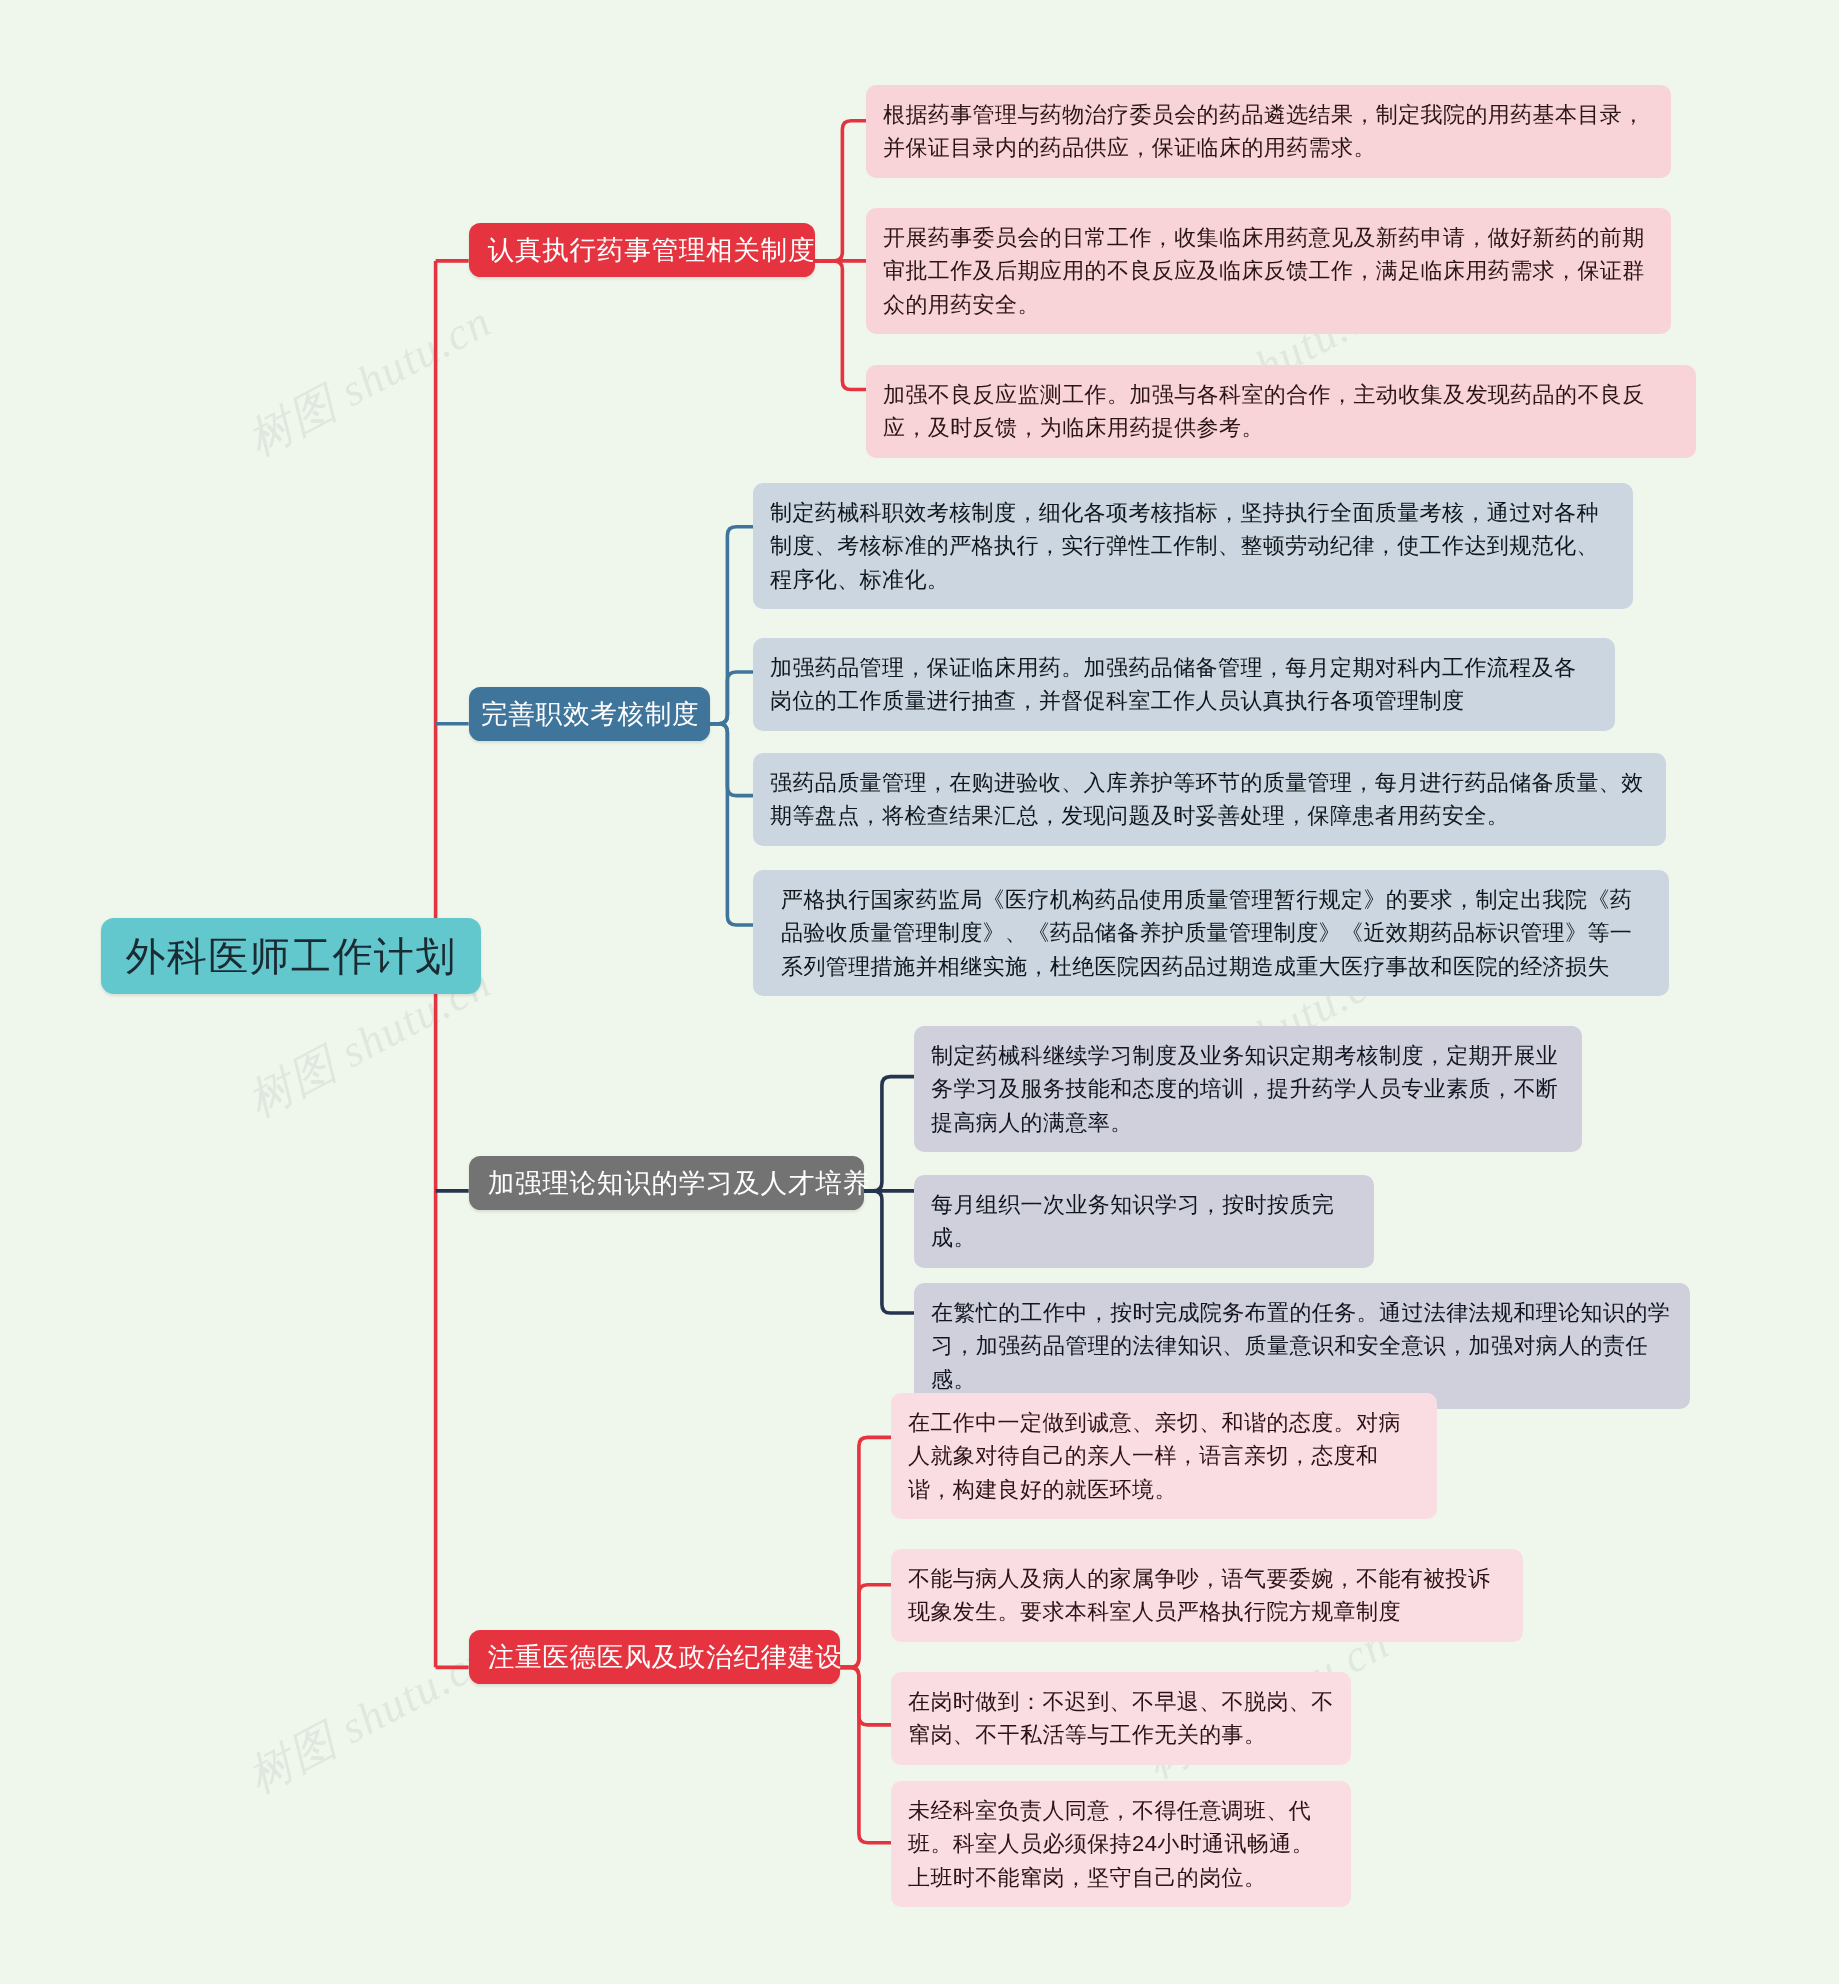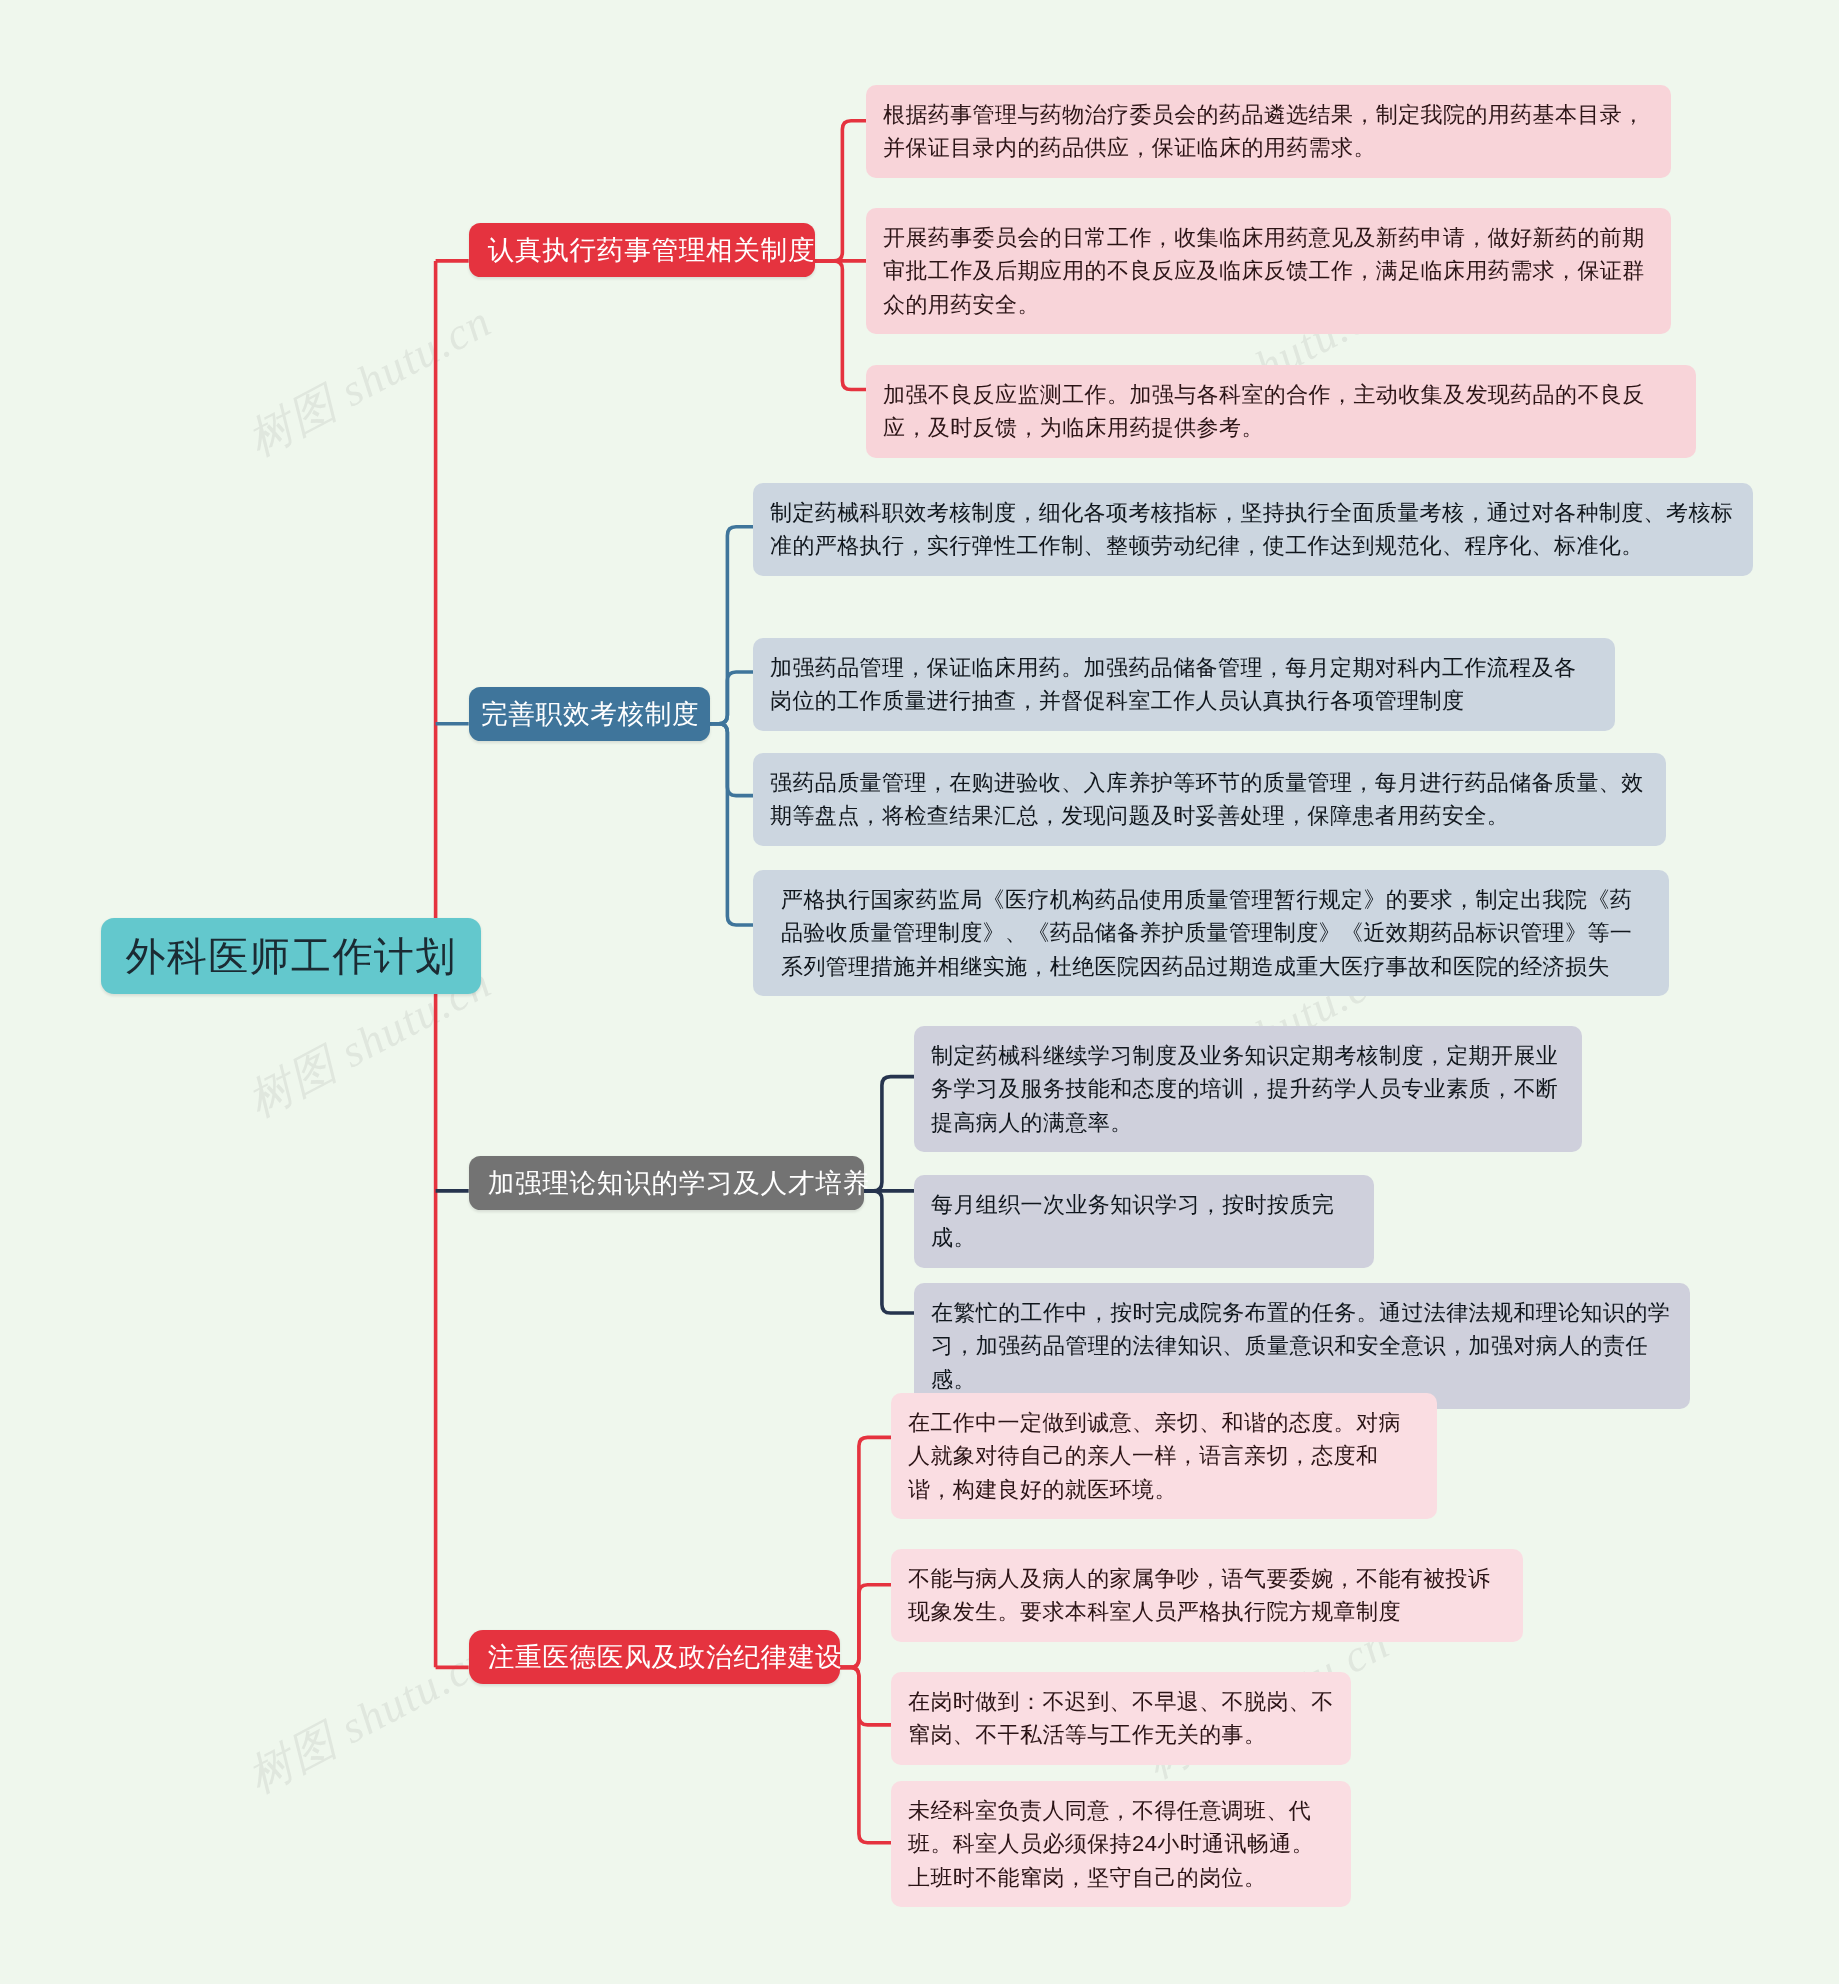--- a/index.html
+++ b/index.html
@@ -162,21 +162,21 @@
     <span class="txt">开展药事委员会的日常工作，收集临床用药意见及新药申请，做好新药的前期审批工作及后期应用的不良反应及临床反馈工作，满足临床用药需求，保证群众的用药安全。</span>
   </div>
   <div class="node leaf pink" style="left:866px; top:365px; width:830px;">
     <span class="txt">加强不良反应监测工作。加强与各科室的合作，主动收集及发现药品的不良反应，及时反馈，为临床用药提供参考。</span>
   </div>
 
   <div class="node branch steel" style="left:469px; top:687px; width:241px;padding-left:12px;">
     <span class="txt">完善职效考核制度</span>
   </div>
 
-  <div class="node leaf blue" style="left:753px; top:483px; width:1000px;">
+  <div class="node leaf blue" style="left:753px; top:483px; width:880px;">
     <span class="txt">制定药械科职效考核制度，细化各项考核指标，坚持执行全面质量考核，通过对各种制度、考核标准的严格执行，实行弹性工作制、整顿劳动纪律，使工作达到规范化、程序化、标准化。</span>
   </div>
   <div class="node leaf blue" style="left:753px; top:638px; width:862px;">
     <span class="txt">加强药品管理，保证临床用药。加强药品储备管理，每月定期对科内工作流程及各岗位的工作质量进行抽查，并督促科室工作人员认真执行各项管理制度</span>
   </div>
   <div class="node leaf blue" style="left:753px; top:753px; width:913px;">
     <span class="txt">强药品质量管理，在购进验收、入库养护等环节的质量管理，每月进行药品储备质量、效期等盘点，将检查结果汇总，发现问题及时妥善处理，保障患者用药安全。</span>
   </div>
   <div class="node leaf blue" style="left:753px; top:870px; width:916px;padding-left:28px;">
     <span class="txt">严格执行国家药监局《医疗机构药品使用质量管理暂行规定》的要求，制定出我院《药品验收质量管理制度》、《药品储备养护质量管理制度》《近效期药品标识管理》等一系列管理措施并相继实施，杜绝医院因药品过期造成重大医疗事故和医院的经济损失</span>
@@ -189,21 +189,21 @@
   <div class="node leaf lav" style="left:914px; top:1026px; width:668px;">
     <span class="txt">制定药械科继续学习制度及业务知识定期考核制度，定期开展业务学习及服务技能和态度的培训，提升药学人员专业素质，不断提高病人的满意率。</span>
   </div>
   <div class="node leaf lav" style="left:914px; top:1175px; width:460px;">
     <span class="txt">每月组织一次业务知识学习，按时按质完成。</span>
   </div>
   <div class="node leaf lav" style="left:914px; top:1283px; width:776px;">
     <span class="txt">在繁忙的工作中，按时完成院务布置的任务。通过法律法规和理论知识的学习，加强药品管理的法律知识、质量意识和安全意识，加强对病人的责任感。</span>
   </div>
 
-  <div class="node branch red" style="left:469px; top:1630px; width:371px;border-radius:14px;">
+  <div class="node branch red" style="left:469px; top:1630px; width:371px;">
     <span class="txt">注重医德医风及政治纪律建设</span>
   </div>
 
   <div class="node leaf pink2" style="left:891px; top:1393px; width:546px;">
     <span class="txt">在工作中一定做到诚意、亲切、和谐的态度。对病人就象对待自己的亲人一样，语言亲切，态度和谐，构建良好的就医环境。</span>
   </div>
   <div class="node leaf pink2" style="left:891px; top:1549px; width:632px;">
     <span class="txt">不能与病人及病人的家属争吵，语气要委婉，不能有被投诉现象发生。要求本科室人员严格执行院方规章制度</span>
   </div>
   <div class="node leaf pink2" style="left:891px; top:1672px; width:460px;">

